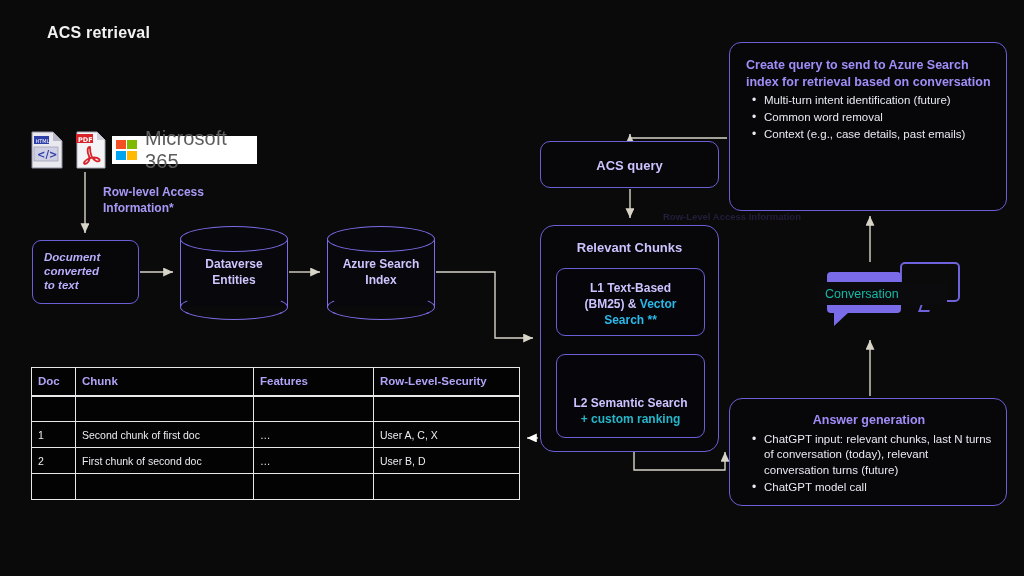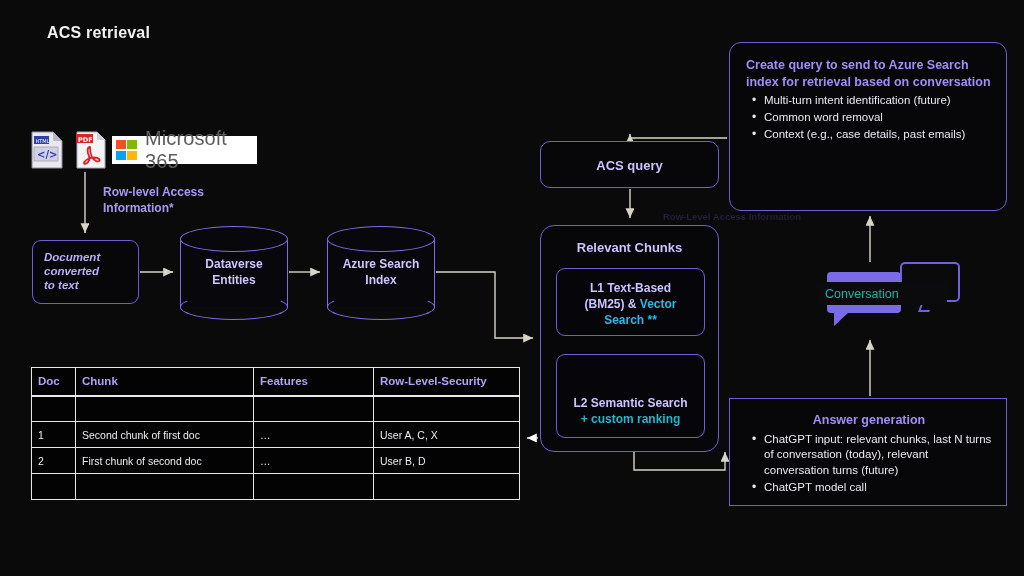--- a/index.html
+++ b/index.html
@@ -111,21 +111,21 @@
     position: absolute; left: 0; width: 100%; text-align: center;
     font-size: 12px; font-weight: bold; line-height: 1.35;
   }
   #chunk-l1 .sub-text { top: 11px; color: #cdc3ff; }
   #chunk-l1 .sub-text .accent { color: #2bb9e8; }
   #chunk-l2 .sub-text { top: 40px; color: #cdc3ff; }
   #chunk-l2 .sub-text .accent { color: #27b6c9; }
 
   
   #create-query-box { left: 729px; top: 42px; width: 278px; height: 169px; border-radius: 12px; }
-  #answer-gen-box   { left: 729px; top: 398px; width: 278px; height: 108px; border-radius: 0; }
+  #answer-gen-box   { left: 729px; top: 398px; width: 278px; height: 108px; border-radius: 13px; }
   .box-heading {
     color: #a08df7; font-size: 12.5px; font-weight: bold; line-height: 1.33;
     padding: 14px 14px 0 16px;
   }
   #answer-gen-box .box-heading { text-align: center; padding-top: 13px; }
   .bullets { list-style: none; padding: 3px 12px 0 22px; }
   .bullets li {
     position: relative; color: #e9e9f2; font-size: 11.5px; line-height: 1.36;
     padding-left: 12px; margin-bottom: 1px;
   }

